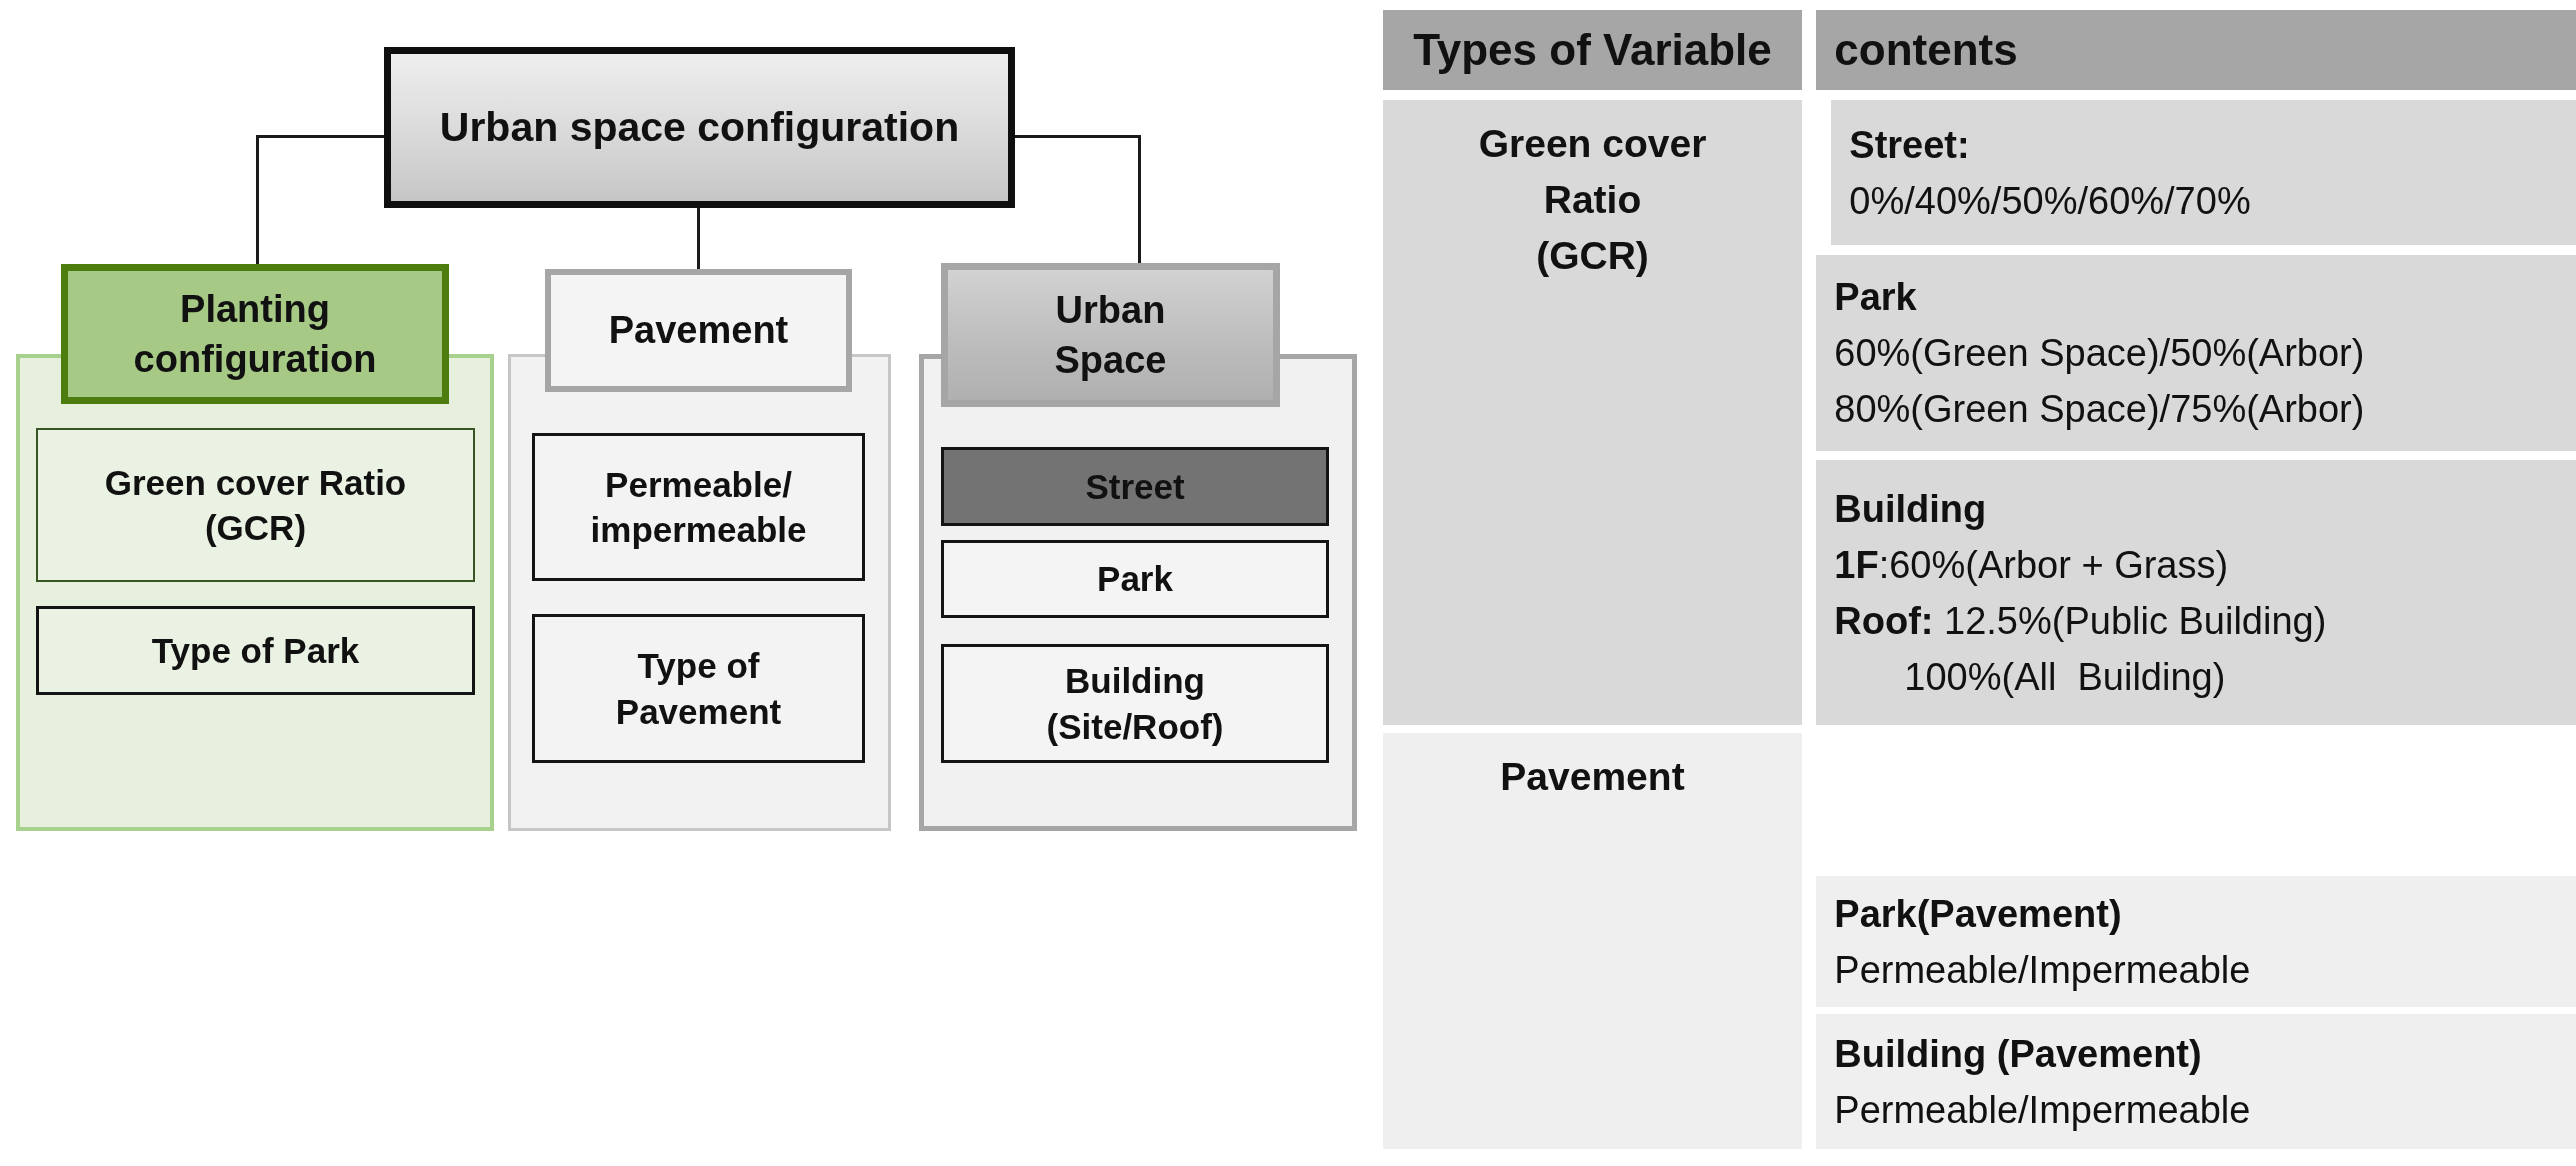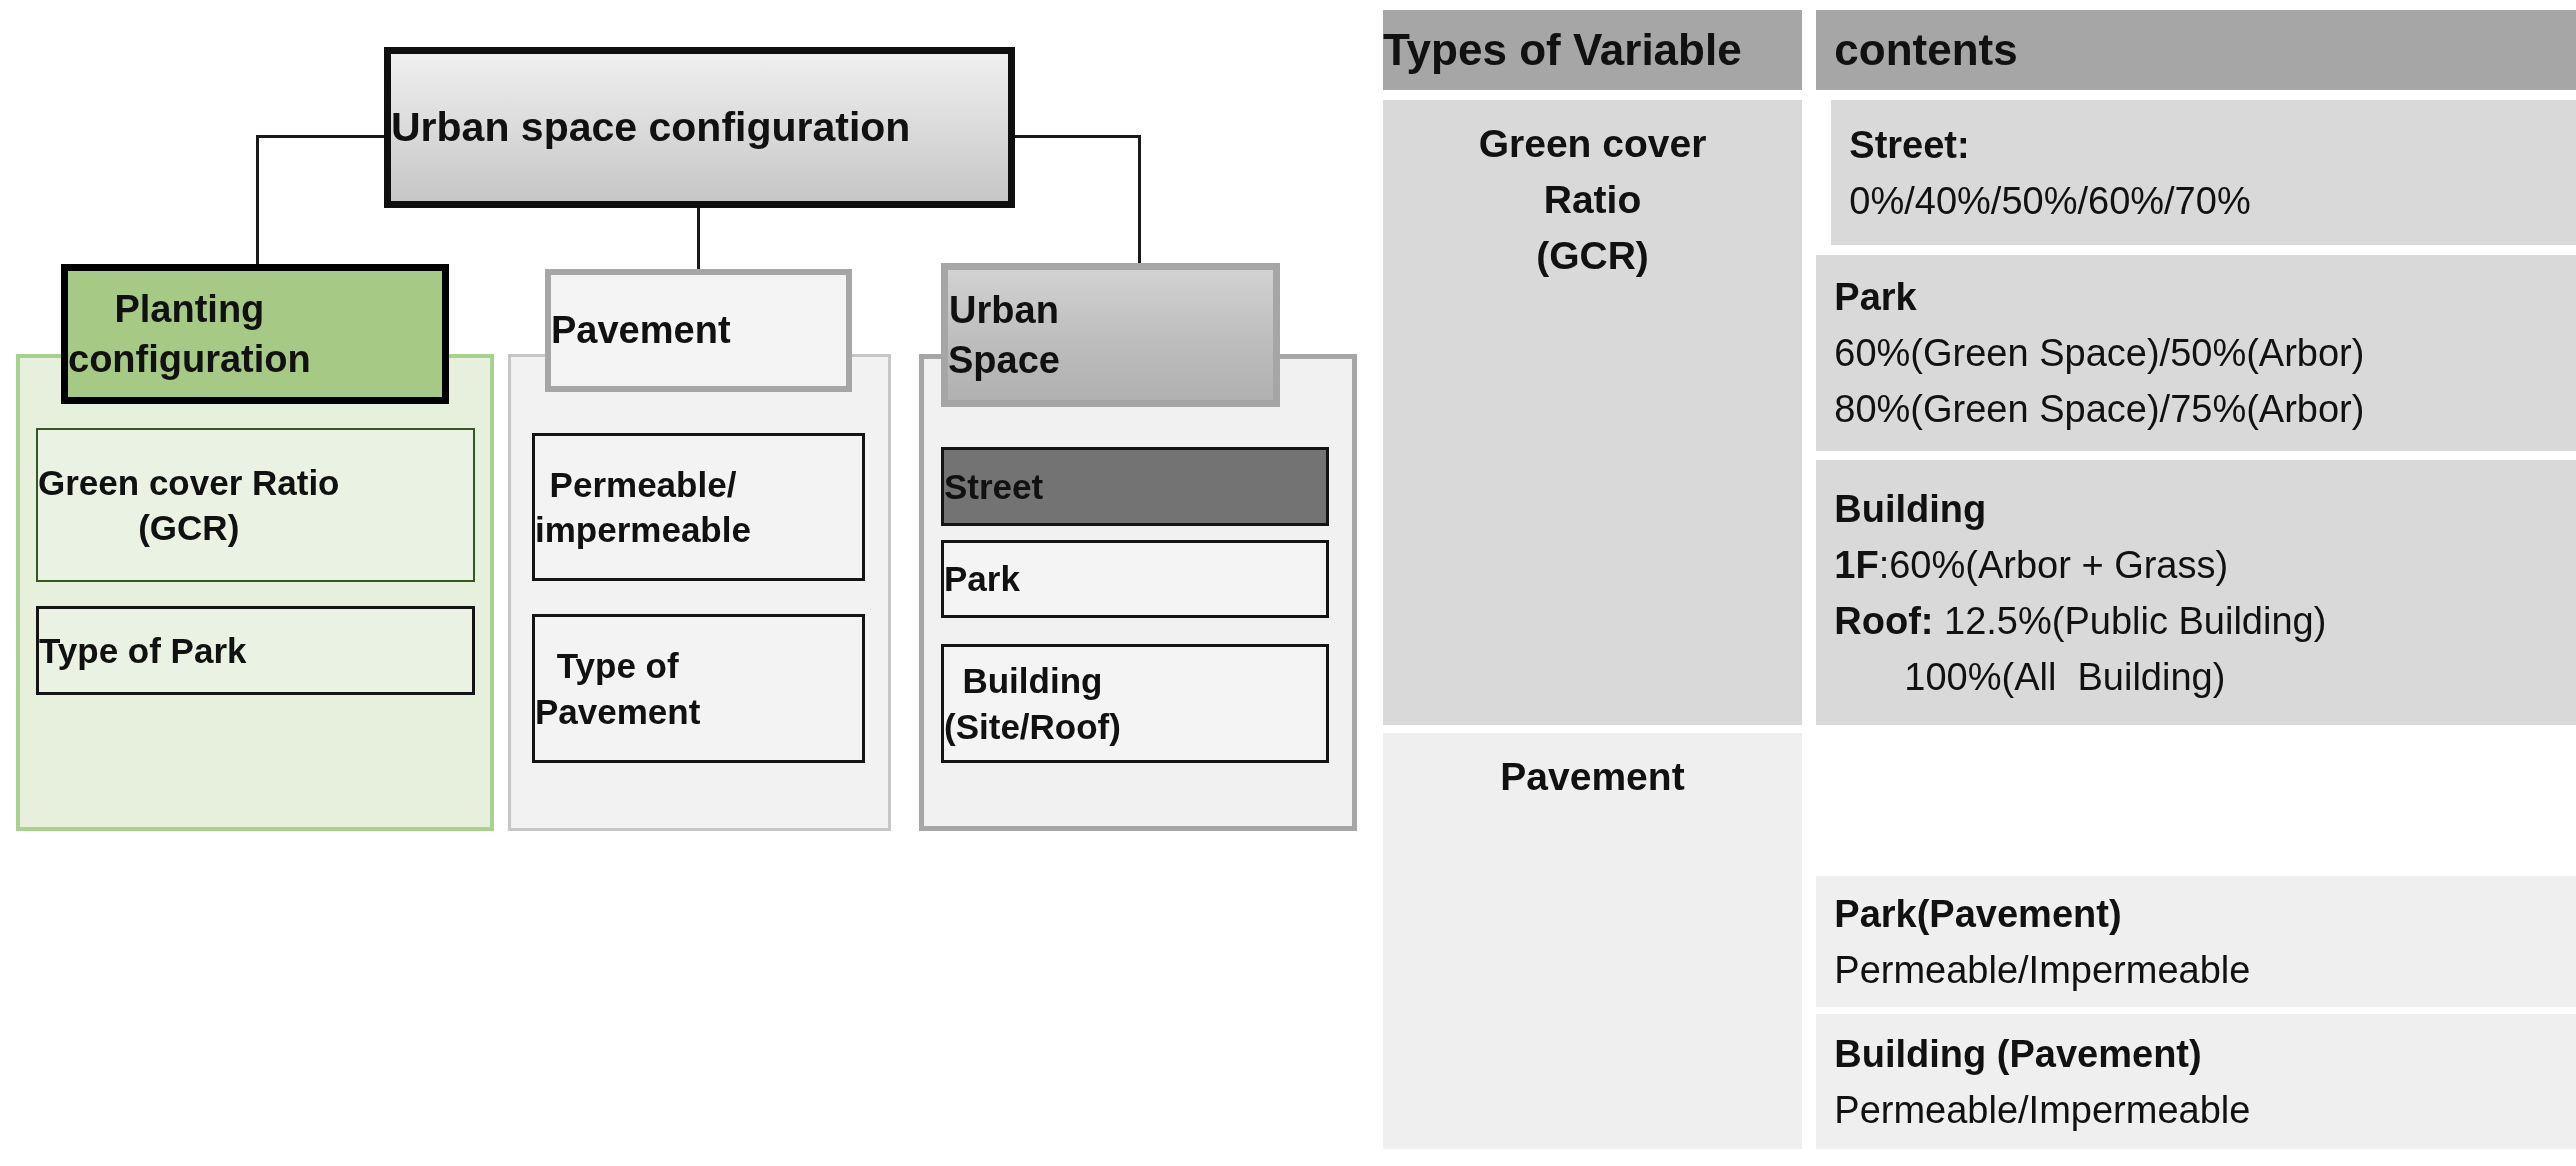--- a/index.html
+++ b/index.html
@@ -1,38 +1,38 @@
 <!DOCTYPE html>
 <html style="font-size:11.3px"><head>
 <meta charset="utf-8">
 <style>
   html,body{margin:0;padding:0;background:#ffffff;}
   .stage{
     position:relative;width:2576px;height:1167px;background:#ffffff;
     font-family:"Liberation Sans",sans-serif;color:#111;overflow:hidden;
   }
   .abs{position:absolute;box-sizing:border-box;}
-  .flexc{display:flex;align-items:center;justify-content:flex-start;text-align:center;}
+  .flexc{display:flex;align-items:center;justify-content:center;text-align:center;}
   .preline{white-space:pre-line;}
   .bold{font-weight:700;}
 
   
   .conn{position:absolute;background:#1a1a1a;}
 
   
   .root-box{
     left:384px;top:47px;width:631px;height:161px;
     border:7px solid #0f0f0f;
     background:linear-gradient(180deg,#efefef 0%,#d9d9d9 55%,#c6c6c6 100%);
     font-size:41px;font-weight:700;
   }
   .plant-container{left:15.5px;top:354px;width:478px;height:477px;
     border:4.2px solid #a9d18e;background:#e7f0dd;}
   .plant-header{left:61px;top:264px;width:388px;height:140px;
-    border:7px solid #000000;background:#a6ca85;
+    border:7px solid #4d7c0f;background:#a6ca85;
     font-size:38px;font-weight:700;line-height:1.32;z-index:3;}
   .gcr-box{left:36px;top:428px;width:439px;height:154px;
     border:2.8px solid #375623;background:#eaf2e3;
     font-size:35px;font-weight:700;line-height:1.3;z-index:2;}
   .plantline-box{left:36px;top:606px;width:439px;height:89px;
     border:3.5px solid #141414;background:#eaf2e3;
     font-size:35px;font-weight:700;z-index:2;}
   .pav-container{left:508px;top:354px;width:383px;height:477px;
     border:3.5px solid #c6c6c6;background:#f2f2f2;}
   .pav-header{left:545px;top:269px;width:307px;height:123px;

